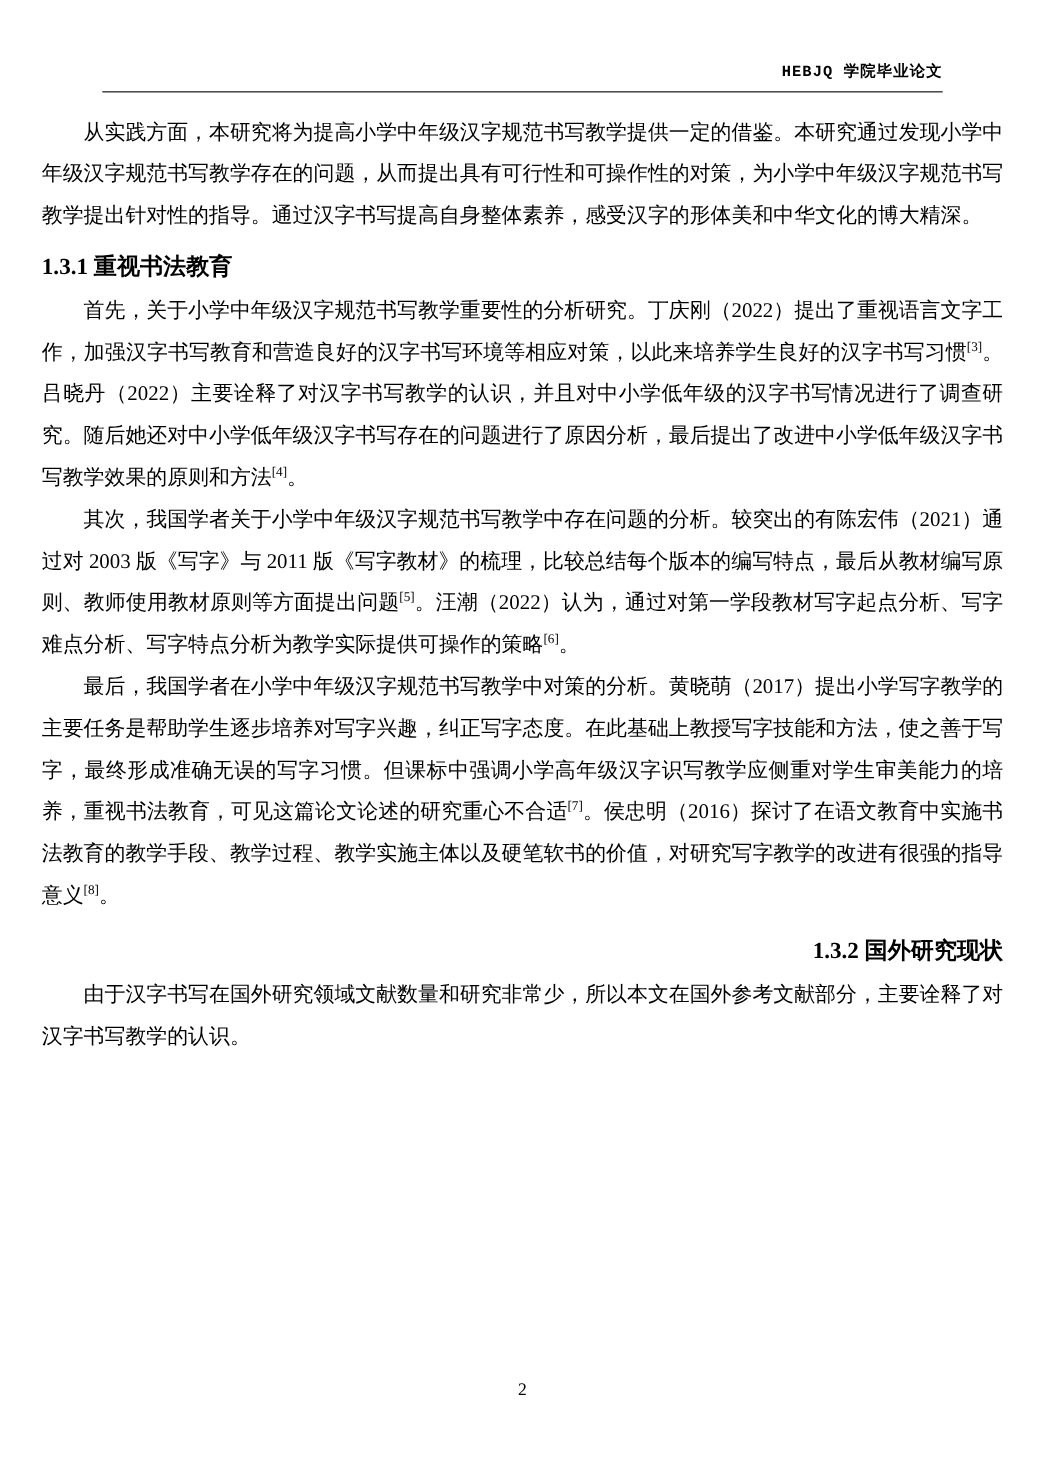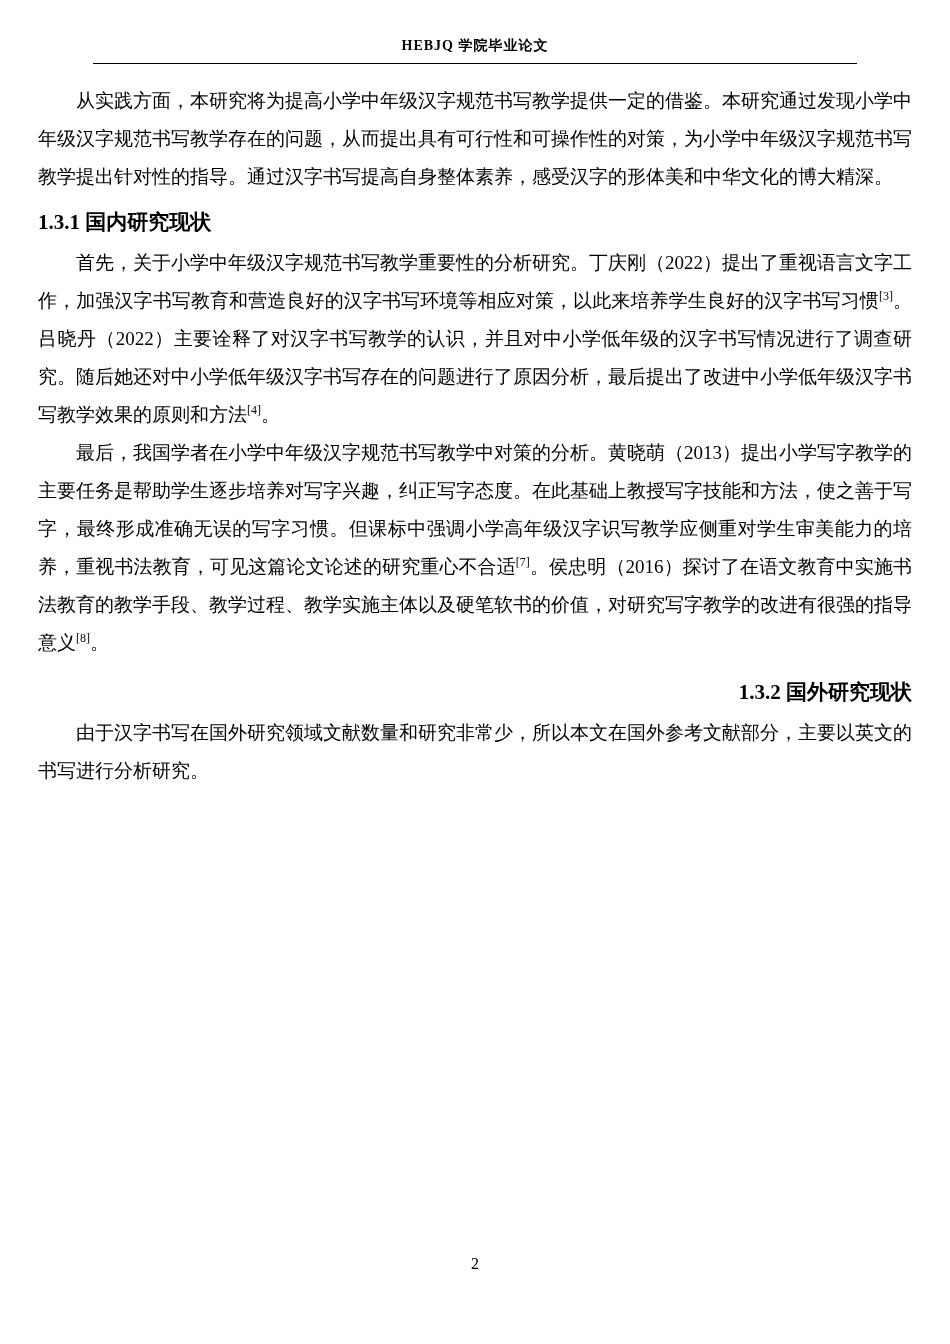--- a/index.html
+++ b/index.html
@@ -13,23 +13,24 @@
     height: 1344px;
     margin: 0 auto;
     background: #ffffff;
     color: #000000;
     font-family: "Liberation Serif", "DejaVu Serif", serif;
     overflow: hidden;
     box-sizing: border-box;
   }
   .doc-header {
     margin: 0 93px;
-    padding-top: 36px;
+    padding-top: 56px;
     border-bottom: 1px solid #000000;
-    text-align: center;
+    text-align: right;
+    font-family: Liberation Mono, monospace;
   }
   .doc-header-title {
     display: inline-block;
     font-size: 14px;
     font-weight: bold;
     letter-spacing: 1px;
     padding-bottom: 8px;
     line-height: 18px;
   }
   .doc-main {
@@ -82,29 +83,30 @@
 
   <header class="doc-header">
     <span class="doc-header-title">HEBJQ 学院毕业论文</span>
   </header>
 
   <main class="doc-main">
 
     <p class="body-p">从实践方面，本研究将为提高小学中年级汉字规范书写教学提供一定的借鉴。本研究通过发现小学中年级汉字规范书写教学存在的问题，从而提出具有可行性和可操作性的对策，为小学中年级汉字规范书写教学提出针对性的指导。通过汉字书写提高自身整体素养，感受汉字的形体美和中华文化的博大精深。</p>
 
 
-    <h2 class="sub-heading">1.3.1 国内研究现状</h2>
+    <h2 class="sub-heading">1.3.1 重视书法教育</h2>
 
 
     <p class="body-p"><span>首先，关于小学中年级汉字规范书写教学重要性的分析研究。丁庆刚（2022）提出了重视语言文字工作，加强汉字书写教育和营造良好的汉字书写环境等相应对策，以此来培养学生良好的汉字书写习惯</span><sup class="citation">[3]</sup><span>。吕晓丹（2022）主要诠释了对汉字书写教学的认识，并且对中小学低年级的汉字书写情况进行了调查研究。随后她还对中小学低年级汉字书写存在的问题进行了原因分析，最后提出了改进中小学低年级汉字书写教学效果的原则和方法</span><sup class="citation">[4]</sup><span>。</span></p>
 
+    <p class="body-p"><span>其次，我国学者关于小学中年级汉字规范书写教学中存在问题的分析。较突出的有陈宏伟（2021）通过对 2003 版《写字》与 2011 版《写字教材》的梳理，比较总结每个版本的编写特点，最后从教材编写原则、教师使用教材原则等方面提出问题</span><sup class="citation">[5]</sup><span>。汪潮（2022）认为，通过对第一学段教材写字起点分析、写字难点分析、写字特点分析为教学实际提供可操作的策略</span><sup class="citation">[6]</sup><span>。</span></p>
 
-    <p class="body-p"><span>最后，我国学者在小学中年级汉字规范书写教学中对策的分析。黄晓萌（2013）提出小学写字教学的主要任务是帮助学生逐步培养对写字兴趣，纠正写字态度。在此基础上教授写字技能和方法，使之善于写字，最终形成准确无误的写字习惯。但课标中强调小学高年级汉字识写教学应侧重对学生审美能力的培养，重视书法教育，可见这篇论文论述的研究重心不合适</span><sup class="citation">[7]</sup><span>。侯忠明（2016）探讨了在语文教育中实施书法教育的教学手段、教学过程、教学实施主体以及硬笔软书的价值，对研究写字教学的改进有很强的指导意义</span><sup class="citation">[8]</sup><span>。</span></p>
+    <p class="body-p"><span>最后，我国学者在小学中年级汉字规范书写教学中对策的分析。黄晓萌（2017）提出小学写字教学的主要任务是帮助学生逐步培养对写字兴趣，纠正写字态度。在此基础上教授写字技能和方法，使之善于写字，最终形成准确无误的写字习惯。但课标中强调小学高年级汉字识写教学应侧重对学生审美能力的培养，重视书法教育，可见这篇论文论述的研究重心不合适</span><sup class="citation">[7]</sup><span>。侯忠明（2016）探讨了在语文教育中实施书法教育的教学手段、教学过程、教学实施主体以及硬笔软书的价值，对研究写字教学的改进有很强的指导意义</span><sup class="citation">[8]</sup><span>。</span></p>
 
     <h2 class="sub-heading second">1.3.2 国外研究现状</h2>
 
-    <p class="body-p">由于汉字书写在国外研究领域文献数量和研究非常少，所以本文在国外参考文献部分，主要以英文的书写进行分析研究。</p>
+    <p class="body-p">由于汉字书写在国外研究领域文献数量和研究非常少，所以本文在国外参考文献部分，主要诠释了对汉字书写教学的认识。</p>
 
   </main>
 
   <div class="page-number">2</div>
 
 </div>
 
 </body></html>

